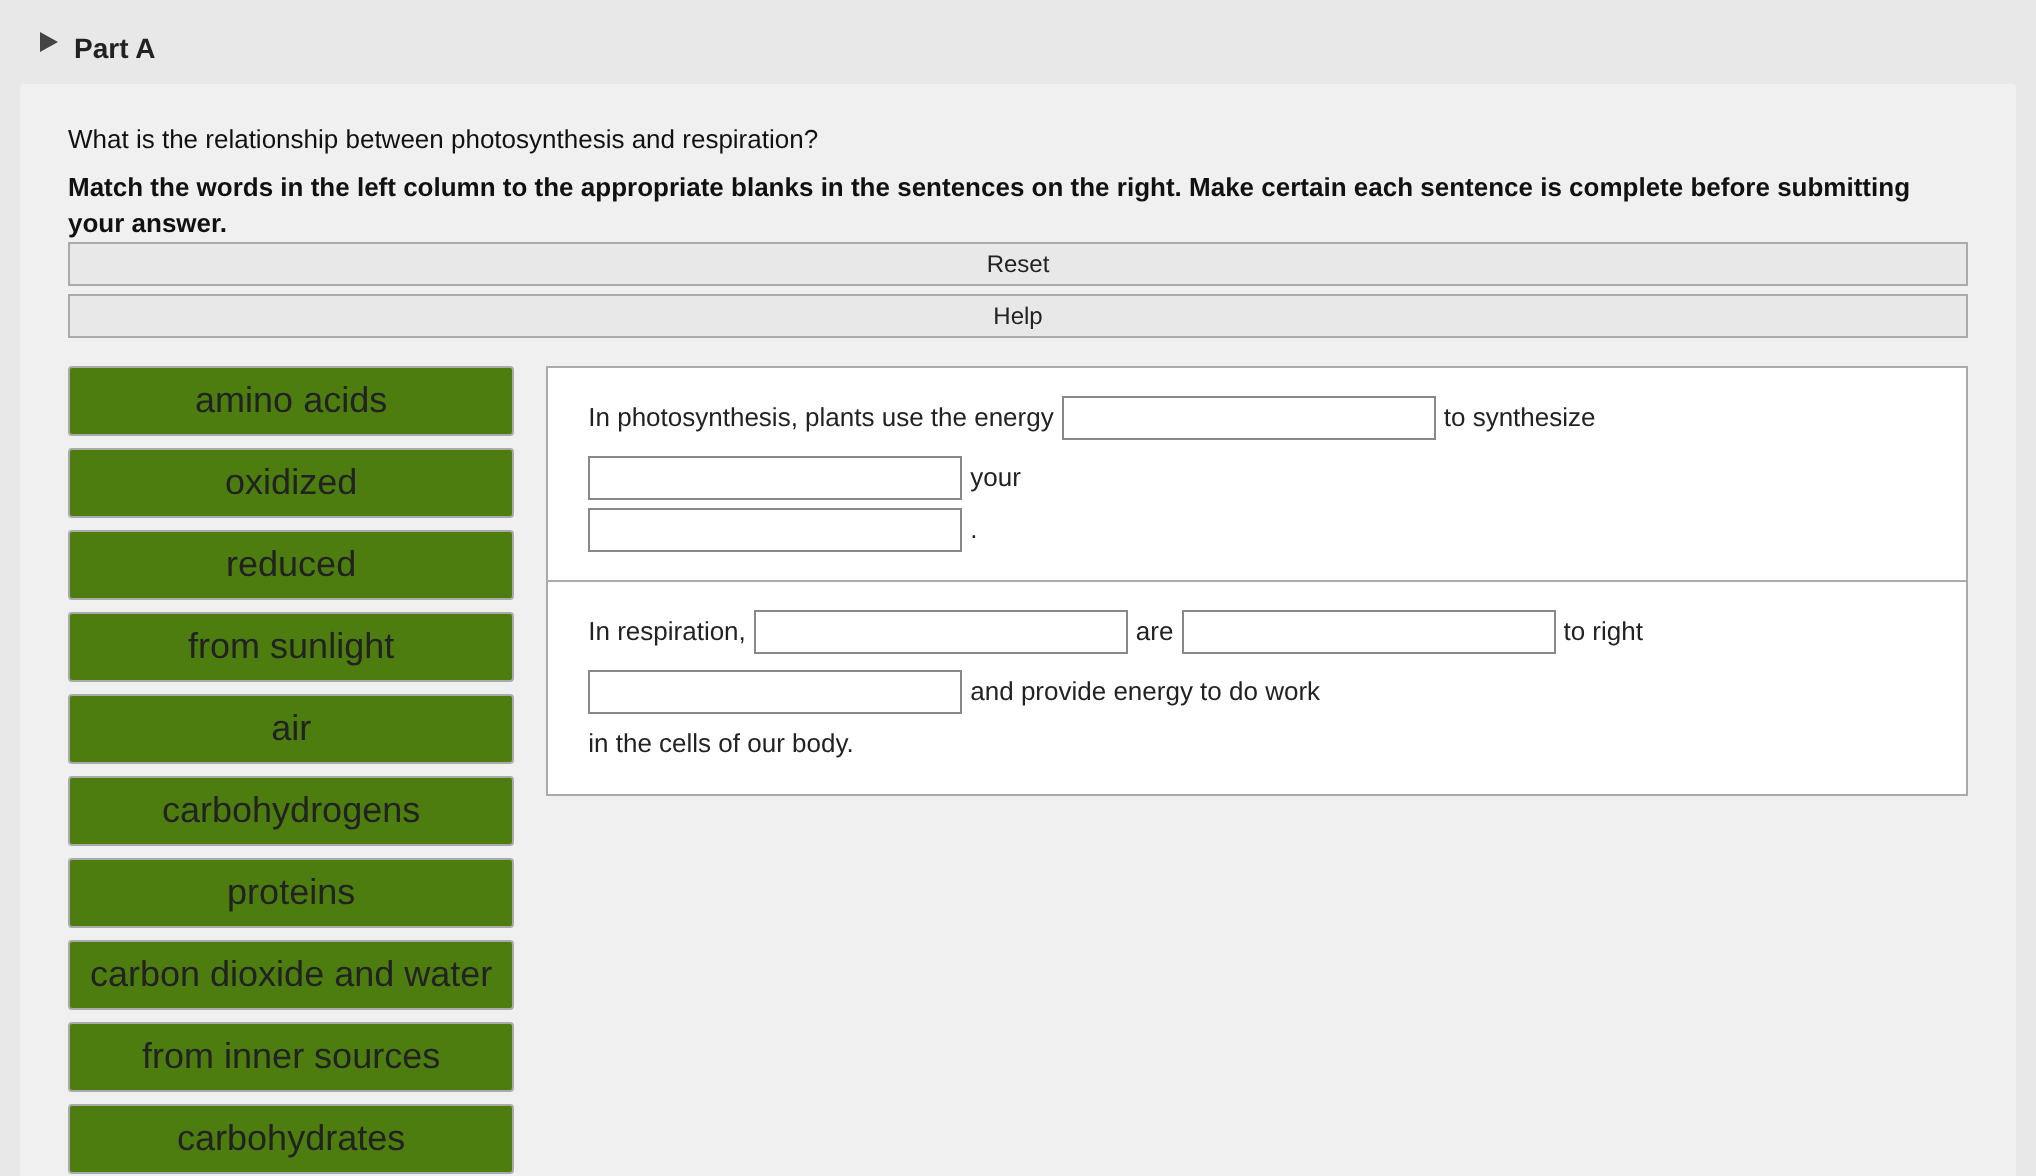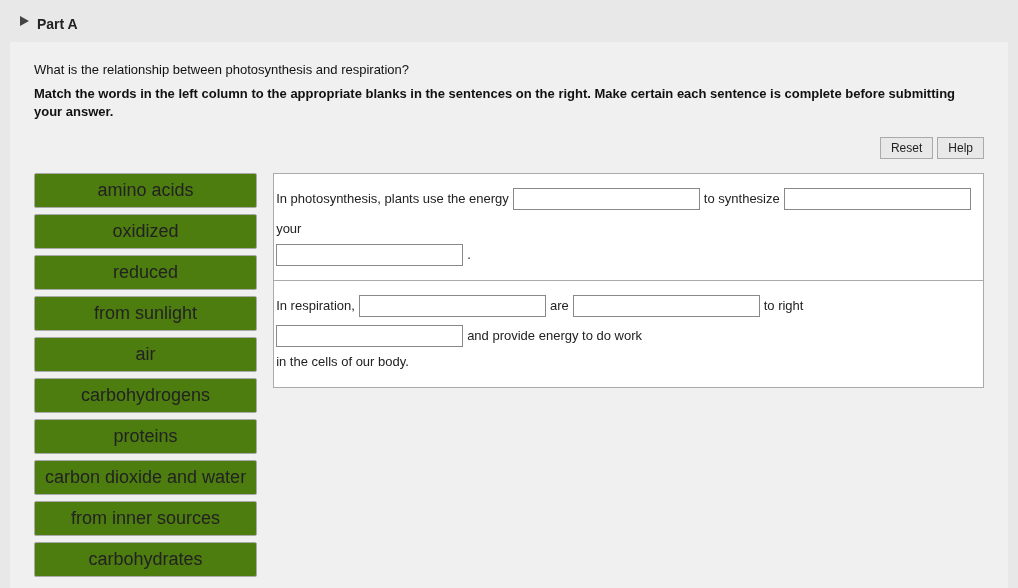--- a/index.html
+++ b/index.html
@@ -36,29 +36,30 @@
       border-radius: 2px;
     }
     .question-text {
       font-size: 13px;
       margin-bottom: 8px;
       color: #111;
     }
     .instruction-text {
       font-size: 13px;
       font-weight: bold;
-      margin-bottom: 16px;
+      margin-bottom: 0;
       line-height: 1.4;
       color: #111;
     }
     .toolbar {
       display: flex;
       justify-content: flex-end;
       gap: 4px;
       margin-bottom: 14px;
+      flex-direction: column;
     }
     .toolbar-btn {
       background: #e8e8e8;
       border: 1px solid #aaa;
       padding: 3px 10px;
       font-size: 12px;
       cursor: pointer;
       color: #222;
     }
     .match-area {
@@ -83,21 +84,21 @@
     }
     .right-column {
       flex: 1;
       display: flex;
       flex-direction: column;
       gap: 0;
     }
     .sentence-box {
       border: 1px solid #aaa;
       background: #fff;
-      padding: 12px 2px;
+      padding: 12px 20px;
       font-size: 13px;
       line-height: 1.8;
     }
     .sentence-box:first-child {
       border-bottom: none;
     }
     .blank-input {
       display: inline-block;
       border: 1px solid #888;
       background: #fff;

